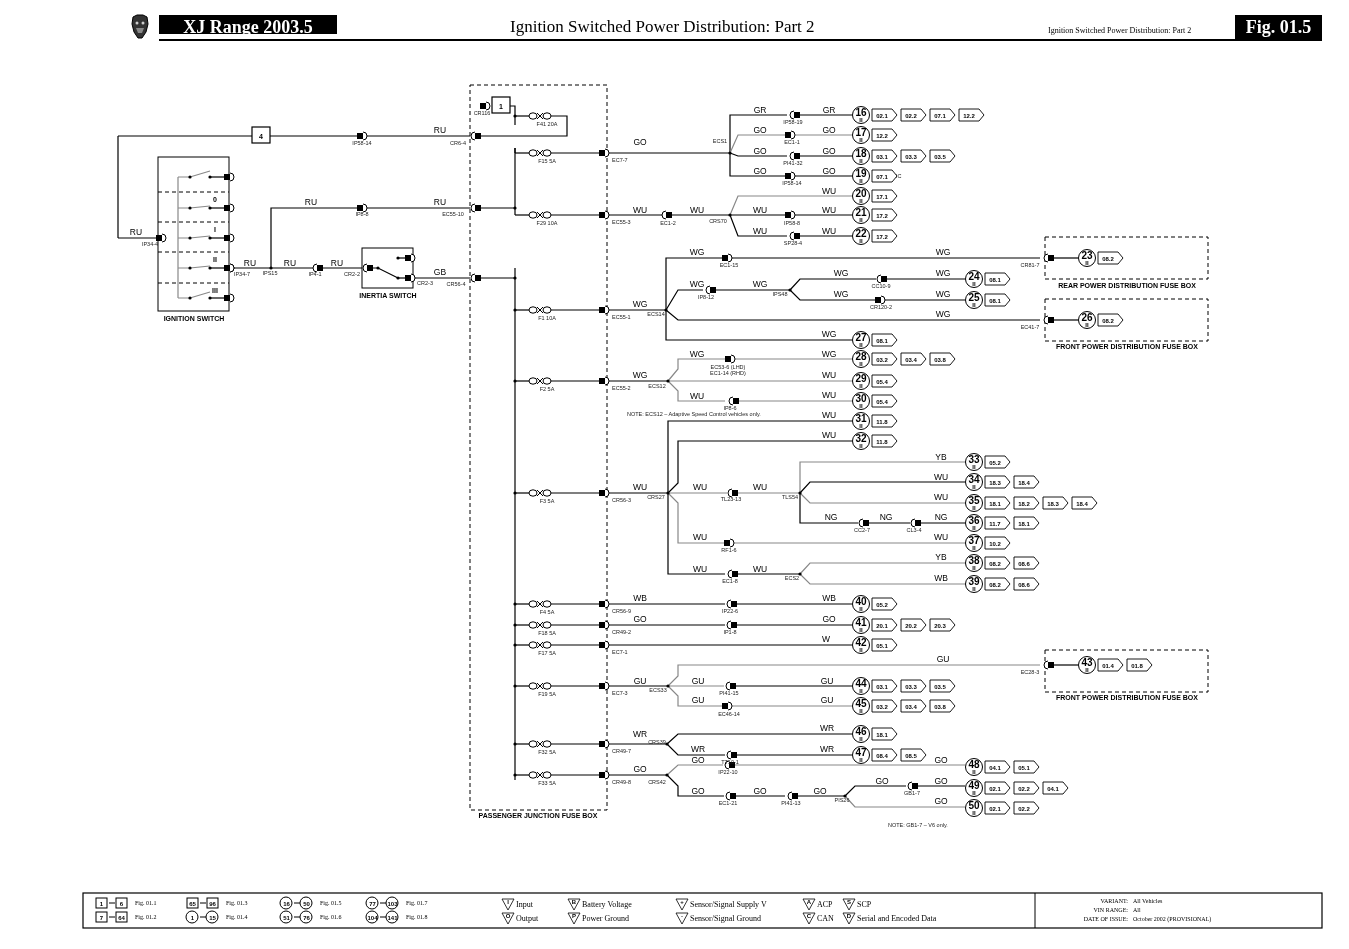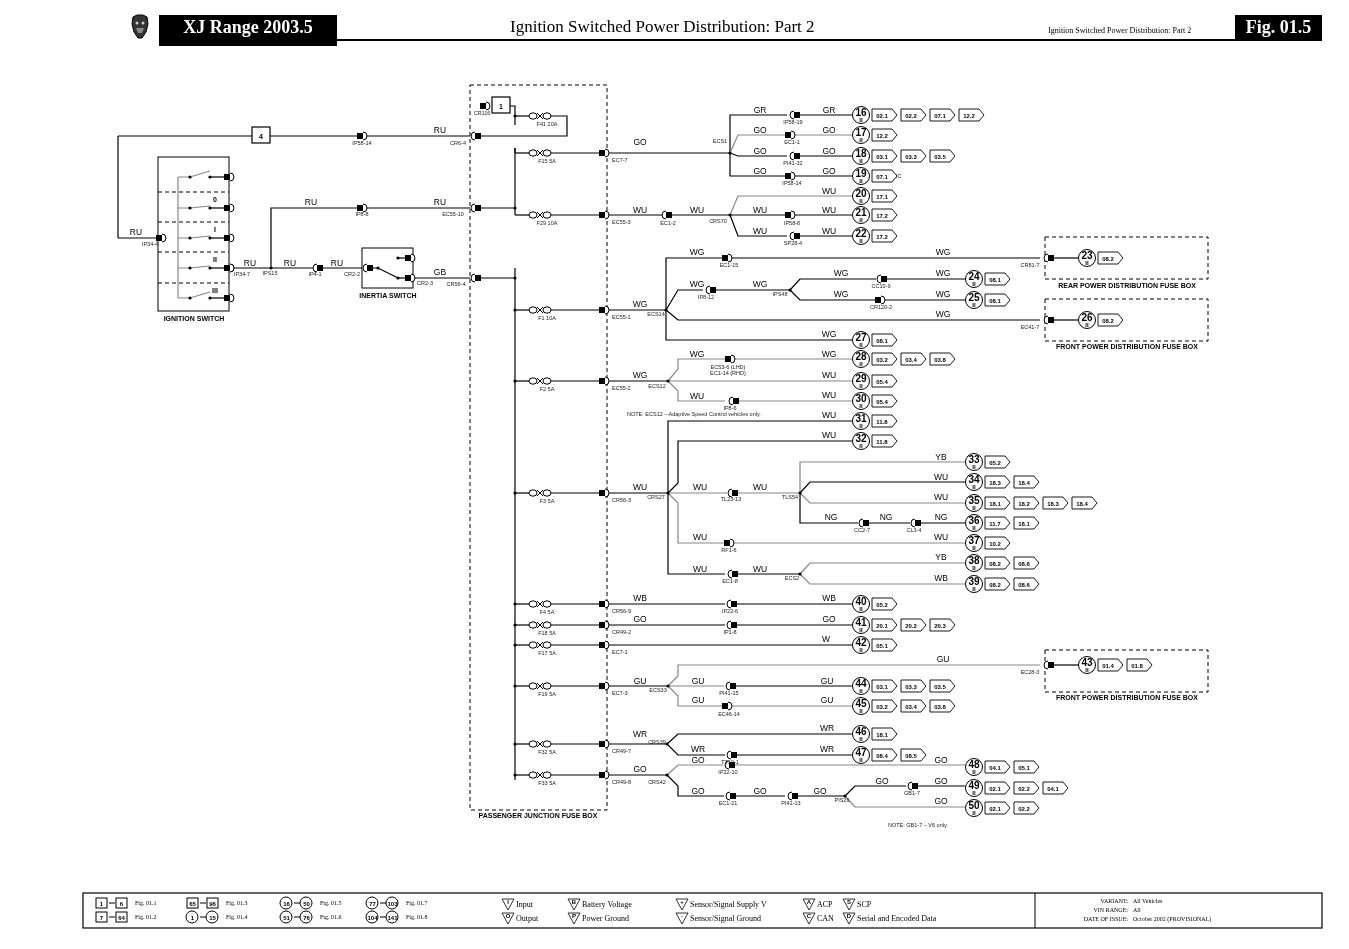--- a/index.html
+++ b/index.html
@@ -22,21 +22,21 @@
 <body>
 
 <div style="position:absolute;left:131px;top:14px;width:18px;height:26px;">
   <svg width="18" height="26" viewBox="0 0 18 26">
       <path d="M2 3 L6 1 L12 1 L16 3 L17 10 L15 18 L11 24 L7 24 L3 18 L1 10 Z" fill="#333" stroke="#000"></path>
       <circle cx="6" cy="9" r="1.5" fill="#ccc"></circle>
       <circle cx="12" cy="9" r="1.5" fill="#ccc"></circle>
       <path d="M5 14 L13 14 L11 19 L7 19 Z" fill="#888"></path>
     </svg>
 </div>
-<div class="hdr-black" style="left:159px;top:15px;width:178px;height:31px;line-height:25px;text-align:center;"><span>XJ Range 2003.5</span></div>
+<div class="hdr-black" style="left:159px;top:15px;width:178px;height:19px;line-height:25px;text-align:center;"><span>XJ Range 2003.5</span></div>
 <div class="hdr-title" style="left:510px;top:17px;">Ignition Switched Power Distribution: Part 2</div>
 <div class="hdr-small" style="left:1048px;top:26px;">Ignition Switched Power Distribution: Part 2</div>
 <div class="hdr-black" style="left:1235px;top:15px;width:87px;height:25px;line-height:25px;text-align:center;"><span>Fig. 01.5</span></div>
 <div class="hdr-rule" style="left:159px;top:39px;width:1163px;"></div>
 
 <svg id="diagram" width="1349" height="949">
   <g id="lines" stroke="#000" stroke-width="1.2" fill="none">
       <polyline points="178,177 178,298" stroke="#888"></polyline>
       <polyline points="178,177 190,177 210,171" stroke="#888"></polyline>
       <polyline points="210,177 226,177" stroke="#000"></polyline>

